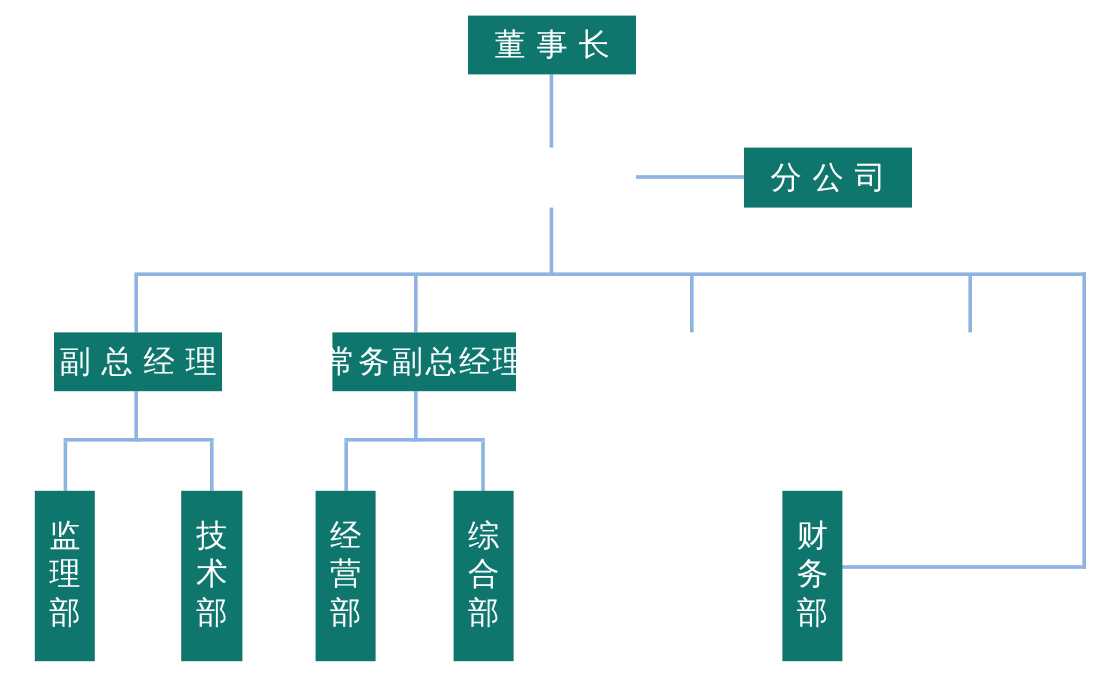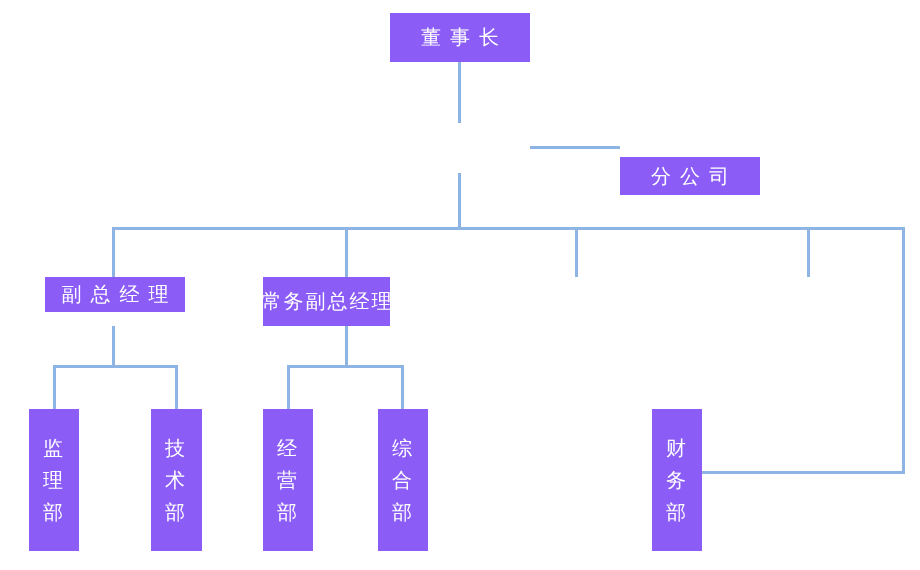--- a/index.html
+++ b/index.html
@@ -10,29 +10,30 @@
   }
   .canvas {
     position: relative;
     width: 920px;
     height: 570px;
     background: #ffffff;
     overflow: hidden;
   }
   .node {
     position: absolute;
-    background: #8b5cf6;
+    background: #0f766e;
     color: #ffffff;
     display: flex;
     align-items: center;
     justify-content: center;
-    font-size: 20px;
+    font-size: 26px;
     letter-spacing: 9px;
     text-indent: 9px;
     white-space: nowrap;
+    font-family: Liberation Mono, monospace;
   }
   .node.tight {
     letter-spacing: 2px;
     text-indent: 2px;
   }
   .node.vertical {
     white-space: normal;
     letter-spacing: 0;
     text-indent: 0;
     line-height: 32px;
@@ -41,23 +42,23 @@
     word-break: break-all;
     line-break: anywhere;
   }
   .line {
     position: absolute;
     background: #8DB4E2;
   }
   
   .n-chairman        { left:390px; top:13px;  width:140px; height:49px; }
   .n-gm              { left:390px; top:123px; width:140px; height:50px; }
-  .n-branch          { left:620px; top:123px; width:140px; height:38px;margin-top:34px; }
-  .n-deputy-gm       { left:45px;  top:277px; width:140px; height:35px; }
-  .n-exec-deputy-gm  { left:263px; top:277px; width:127px; height:49px; }
+  .n-branch          { left:620px; top:123px; width:140px; height:50px; }
+  .n-deputy-gm       { left:45px;  top:277px; width:140px; height:49px; }
+  .n-exec-deputy-gm  { left:277px; top:277px; width:153px; height:49px; }
   .n-chief-engineer  { left:508px; top:277px; width:139px; height:49px; }
   .n-deputy-manager  { left:738px; top:277px; width:142px; height:49px; }
   .n-supervision     { left:29px;  top:409px; width:50px;  height:142px; }
   .n-technical       { left:151px; top:409px; width:51px;  height:142px; }
   .n-operations      { left:263px; top:409px; width:50px;  height:142px; }
   .n-general-affairs { left:378px; top:409px; width:50px;  height:142px; }
   .n-finance         { left:652px; top:409px; width:50px;  height:142px; }
   
   .l1  { left:458px; top:62px;  width:3px;   height:61px; }  
   .l2  { left:530px; top:146px; width:90px;  height:3px;  }  

